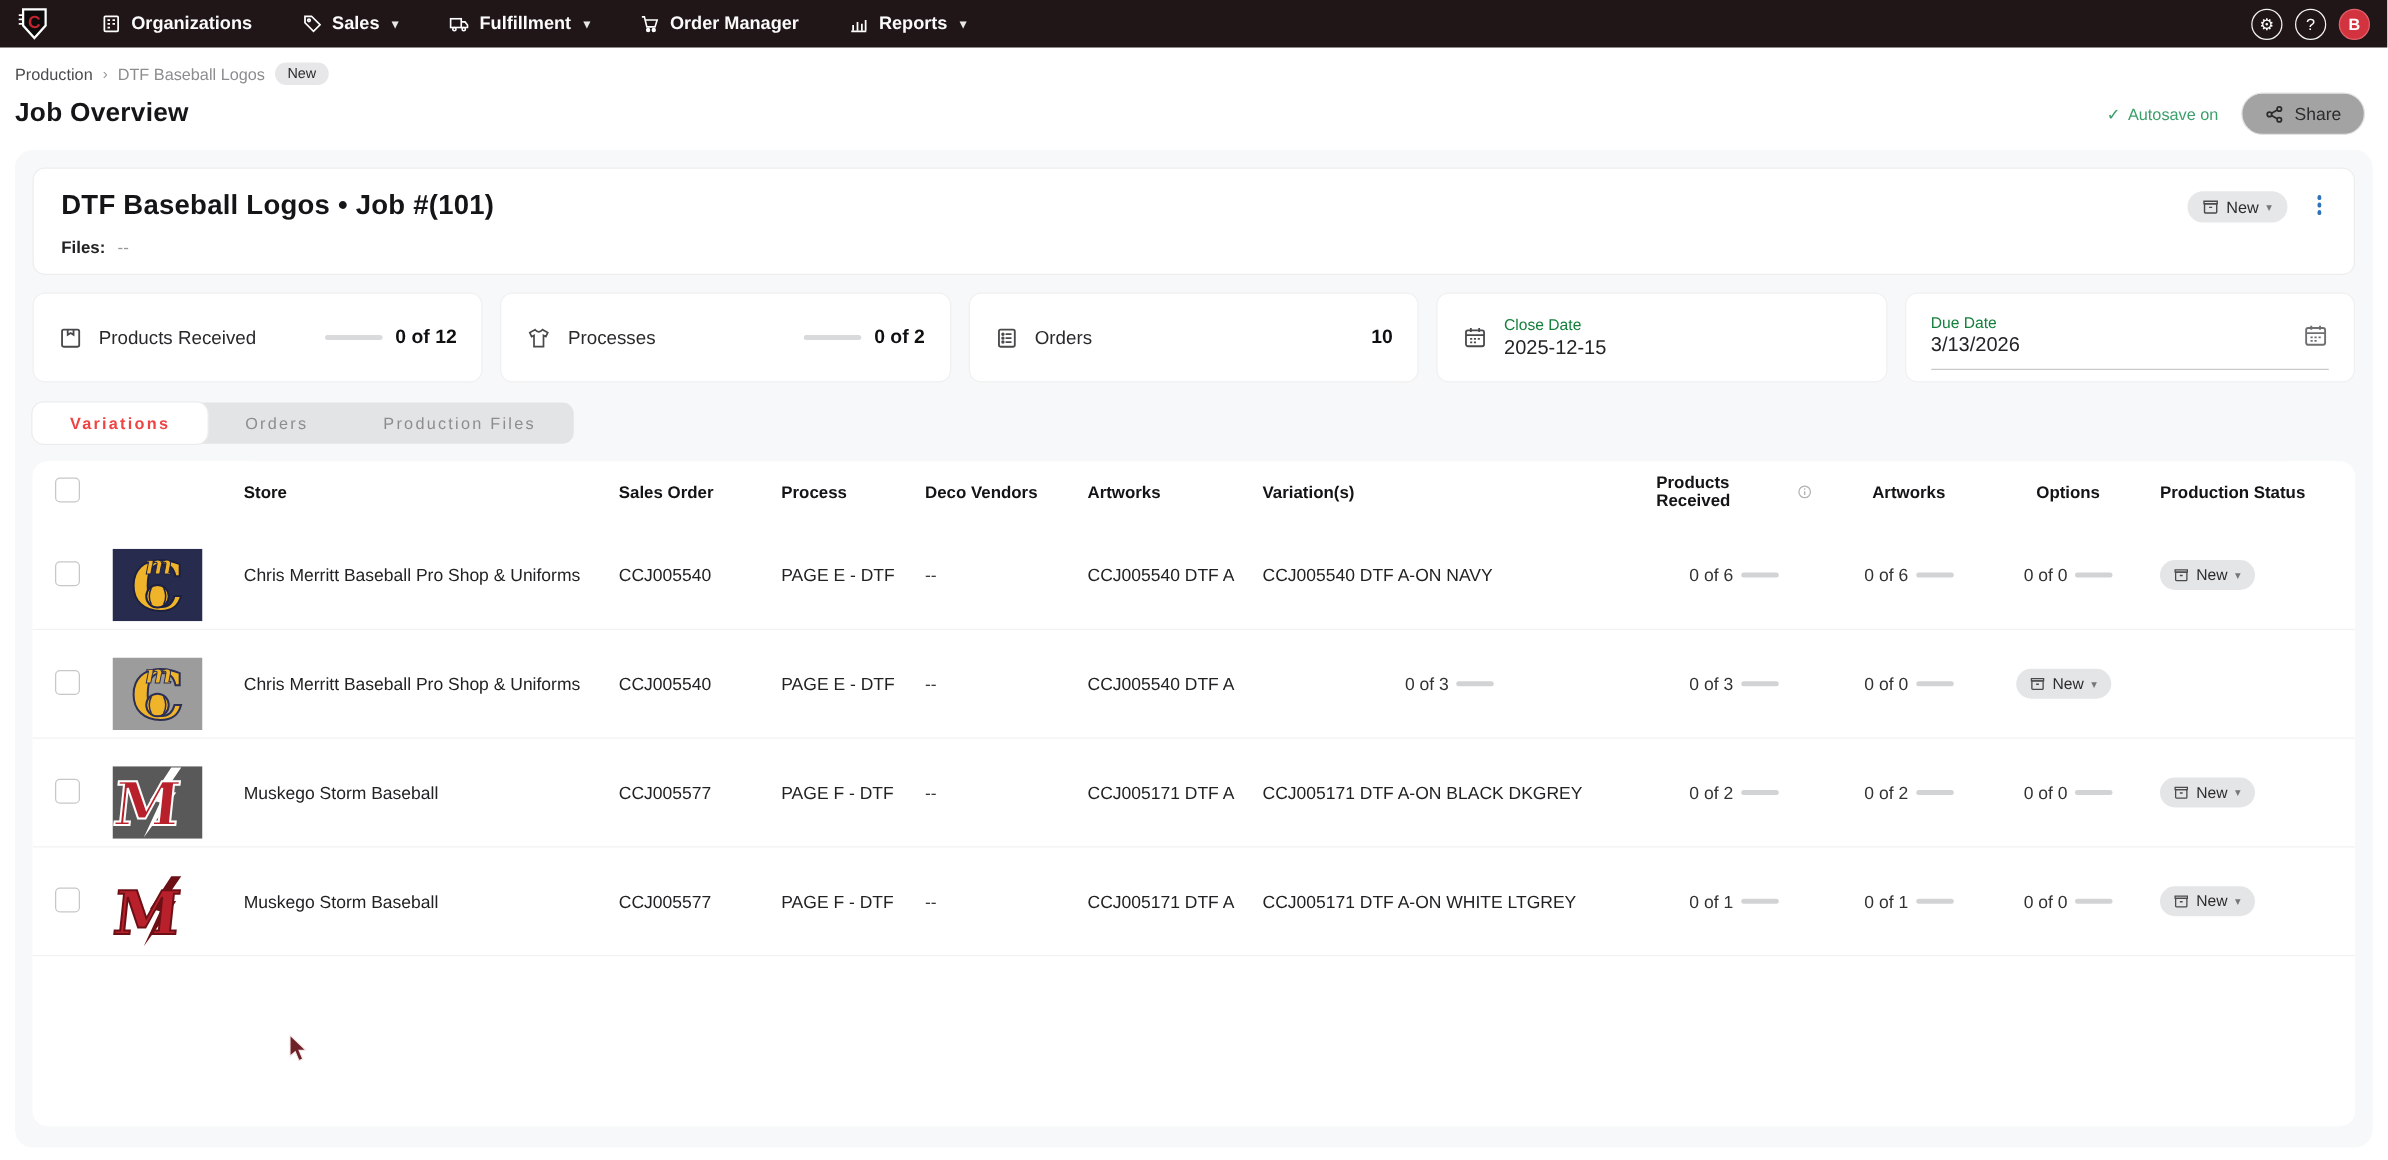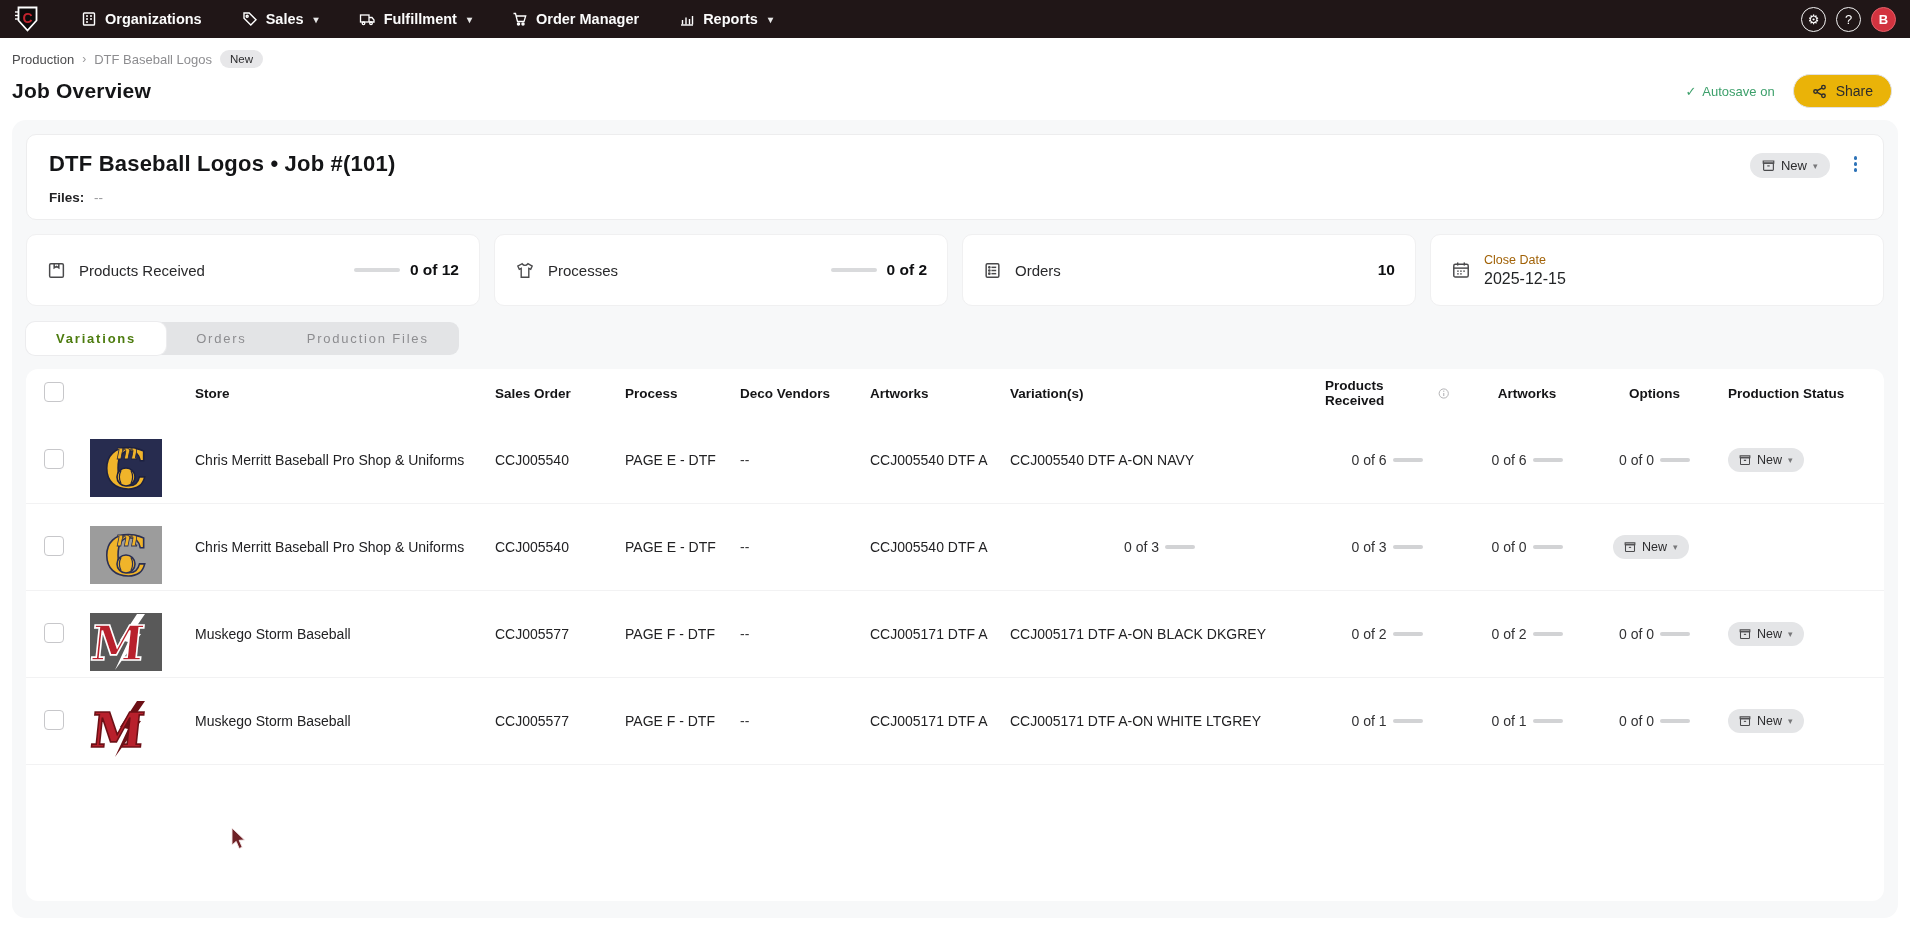--- a/index.html
+++ b/index.html
@@ -19,21 +19,21 @@
   
   .crumbs{display:flex;align-items:center;gap:8px;padding:12px 2px 0 12px;font-size:13px;}
   .crumb-parent{color:#4b4b4d;}
   .crumb-sep{color:#9a9a9c;font-size:12px;}
   .crumb-current{color:#8d8d90;}
   .badge{background:#e7e7e9;border-radius:11px;padding:3px 10px;font-size:11.5px;color:#2c2c2e;}
   .page-head{display:flex;align-items:center;justify-content:space-between;padding:6px 18px 0 12px;}
   .page-title{font-size:21px;font-weight:bold;color:#141517;letter-spacing:.2px;}
   .head-right{display:flex;align-items:center;gap:18px;}
   .autosave{display:flex;align-items:center;gap:6px;color:#3da06b;font-size:13px;}
-  .share-btn{display:flex;align-items:center;gap:9px;border:1px solid #e1e1e3;background:#eab308;border-radius:19px;padding:8px 18px;font-size:14px;color:#2c2c2e;cursor:pointer;text-align:center;}
+  .share-btn{display:flex;align-items:center;gap:9px;border:1px solid #e1e1e3;background:#a3a3a3;border-radius:19px;padding:8px 18px;font-size:14px;color:#2c2c2e;cursor:pointer;text-align:center;}
 
   
   .panel{margin:12px 12px 0;background:#f7f8f9;border-radius:14px;padding:14px;height:798px;}
 
   .job-card{background:#fff;border:1px solid #ededee;border-radius:10px;padding:16px 22px 14px;display:flex;justify-content:space-between;}
   .job-title{font-size:22px;font-weight:bold;color:#141517;letter-spacing:.2px;}
   .tags-row{margin-top:13px;font-size:13.5px;}
   .tags-label{font-weight:bold;color:#222224;}
   .tags-value{color:#97979a;margin-left:6px;}
   .job-right{display:flex;align-items:flex-start;gap:20px;padding-top:2px;}
@@ -42,28 +42,28 @@
   .kebab{display:flex;flex-direction:column;gap:2.5px;padding:3px 4px;cursor:pointer;}
   .kebab i{width:3.5px;height:3.5px;border-radius:50%;background:#2e73b8;}
 
   .stats-row{display:flex;gap:14px;margin-top:14px;}
   .stat-card{flex:1;background:#fff;border:1px solid #f0f0f1;border-radius:10px;height:72px;display:flex;align-items:center;padding:0 20px;gap:13px;}
   .stat-label{font-size:15px;color:#29292b;}
   .stat-right{margin-left:auto;display:flex;align-items:center;gap:10px;}
   .mini-progress{width:46px;height:4px;border-radius:2px;background:#d9dadc;}
   .stat-value{font-size:15.5px;font-weight:bold;color:#0f1012;white-space:nowrap;}
   .date-col{display:flex;flex-direction:column;gap:3px;}
-  .date-label{font-size:12.5px;color:#a16207;}
+  .date-label{font-size:12.5px;color:#15803d;}
   .date-value{font-size:16px;color:#222426;}
   .due-inner{flex:1;display:flex;align-items:center;border-bottom:1px solid #c9c9cb;padding-bottom:9px;margin-top:6px;}
   .due-inner .cal{margin-left:auto;}
 
   .tabs{margin-top:16px;display:flex;width:fit-content;background:#e3e4e6;border-radius:9px;}
   .tab{padding:9px 30px;font-size:13px;letter-spacing:1.8px;color:#8d8d90;border-radius:9px;cursor:pointer;white-space:nowrap;}
-  .tab.active{background:#fff;color:#4d7c0f;font-weight:bold;box-shadow:0 0 0 1px #ececee;}
+  .tab.active{background:#fff;color:#ef4444;font-weight:bold;box-shadow:0 0 0 1px #ececee;}
 
   
   .table{margin-top:14px;background:#fff;border-radius:12px;min-height:532px;overflow:hidden;}
   .thead,.trow{display:grid;grid-template-columns:56px 105px 300px 130px 115px 130px 140px 315px 140px 140px 115px 1fr;align-items:center;}
   .thead{height:48px;font-size:13.5px;font-weight:bold;color:#141416;}
   .trow{height:87px;border-bottom:1px solid #f2f2f3;font-size:14px;color:#222224;}
   .cell{padding:0 8px;}
   .c-center{text-align:center;display:flex;justify-content:center;}
   .h-center{justify-self:center;display:flex;align-items:center;gap:5px;}
   .checkbox{width:20px;height:20px;border:1.5px solid #c7c7ca;border-radius:4px;background:#fff;display:inline-block;margin-left:10px;cursor:pointer;}
@@ -265,20 +265,39 @@
           <line x1="11" y1="10" x2="12.5" y2="10"></line>
         <line x1="5.5" y1="12.5" x2="7" y2="12.5"></line>
           <line x1="8.2" y1="12.5" x2="9.7" y2="12.5"></line>
       </svg>
       <span class="date-col">
         <span class="date-label">Close Date</span>
         <span class="date-value">2025-12-15</span>
       </span>
     </div>
 
+    <div class="stat-card" style="padding:0 20px 0 20px;">
+      <span class="due-inner">
+        <span class="date-col">
+          <span class="date-label">Due Date</span>
+          <span class="date-value">3/13/2026</span>
+        </span>
+        <svg class="cal" width="21" height="21" viewBox="0 0 18 18" fill="none" stroke="#6f6f72" stroke-width="1.3">
+          <rect x="2.5" y="3.8" width="13" height="11.5" rx="1.4"></rect>
+            <line x1="2.5" y1="7.3" x2="15.5" y2="7.3"></line>
+          <line x1="6" y1="2.2" x2="6" y2="5"></line>
+            <line x1="12" y1="2.2" x2="12" y2="5"></line>
+          <line x1="5.5" y1="10.2" x2="7" y2="10.2"></line>
+            <line x1="8.2" y1="10.2" x2="9.7" y2="10.2"></line>
+            <line x1="11" y1="10.2" x2="12.5" y2="10.2"></line>
+          <line x1="5.5" y1="12.6" x2="7" y2="12.6"></line>
+            <line x1="8.2" y1="12.6" x2="9.7" y2="12.6"></line>
+        </svg>
+      </span>
+    </div>
   </div>
 
   <div class="tabs">
     <div class="tab active">Variations</div>
     <div class="tab">Orders</div>
     <div class="tab">Production Files</div>
   </div>
 
   <div class="table">
     <div class="thead">

